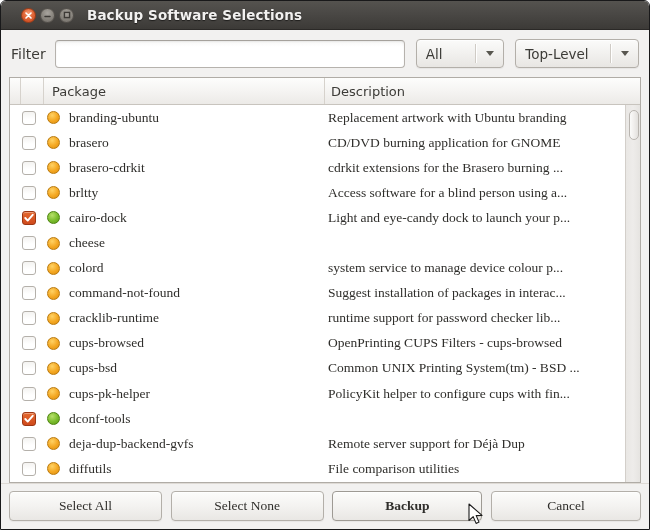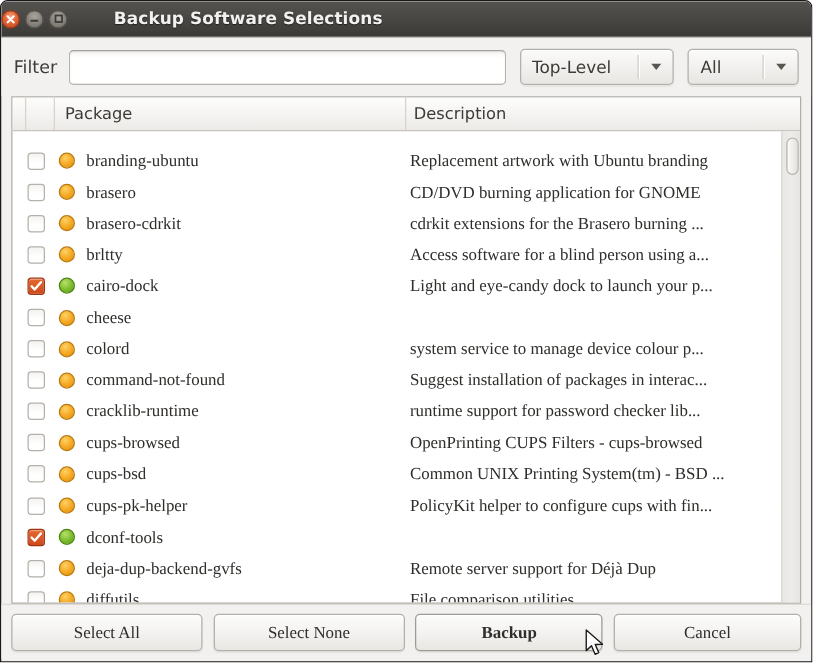--- a/index.html
+++ b/index.html
@@ -26,22 +26,21 @@
   
   .titlebar {
     position: relative;
     height: 29px;
     box-sizing: border-box;
     background: linear-gradient(to bottom, #55534f 0%, #4a4845 45%, #3c3a37 100%);
     border-bottom: 1px solid #2b2927;
     border-radius: 5px 5px 0 0;
     display: flex;
     align-items: center;
-    padding-left: 0;
-    gap: 24px;
+    padding-left: 20px;
   }
   .wbtns {
     display: flex;
     align-items: center;
     gap: 4px;
   }
   .wbtn {
     width: 15px;
     height: 15px;
     border-radius: 50%;
@@ -144,21 +143,20 @@
   .listwrap {
     position: relative;
     margin: 0 8px;
     height: 406px;
     box-sizing: border-box;
     border: 1px solid #b0aca6;
     background: #ffffff;
     display: flex;
     flex-direction: column;
     overflow: hidden;
-    gap: 11px;
   }
   .list-header {
     display: flex;
     height: 27px;
     flex: 0 0 27px;
     background: linear-gradient(to bottom, #fdfdfc 0%, #f4f3f1 55%, #eceae7 100%);
     border-bottom: 1px solid #c8c4be;
     box-sizing: border-box;
   }
   .hcell {
@@ -324,29 +322,29 @@
           <rect x="1.4" y="1.4" width="5.2" height="5.2" fill="none" stroke="#3d3a36" stroke-width="1.4"></rect>
         </svg>
       </div>
     </div>
     <div class="title-text">Backup Software Selections</div>
   </div>
 
   <div class="filterbar">
     <span class="filter-label">Filter</span>
     <input class="filter-input" type="text" value="" style="">
-    <div class="combo combo-top">
-      <span class="combo-label">Top-Level</span>
+    <div class="combo combo-all">
+      <span class="combo-label">All</span>
       <span class="combo-sep"></span>
       <span class="combo-arrow">
           <span class="tri-down"></span>
         </span>
     </div>
-    <div class="combo combo-all">
-      <span class="combo-label">All</span>
+    <div class="combo combo-top">
+      <span class="combo-label">Top-Level</span>
       <span class="combo-sep"></span>
       <span class="combo-arrow">
           <span class="tri-down"></span>
         </span>
     </div>
   </div>
 
   <div class="listwrap">
     <div class="list-header">
       <div class="hcell h-check"></div>

